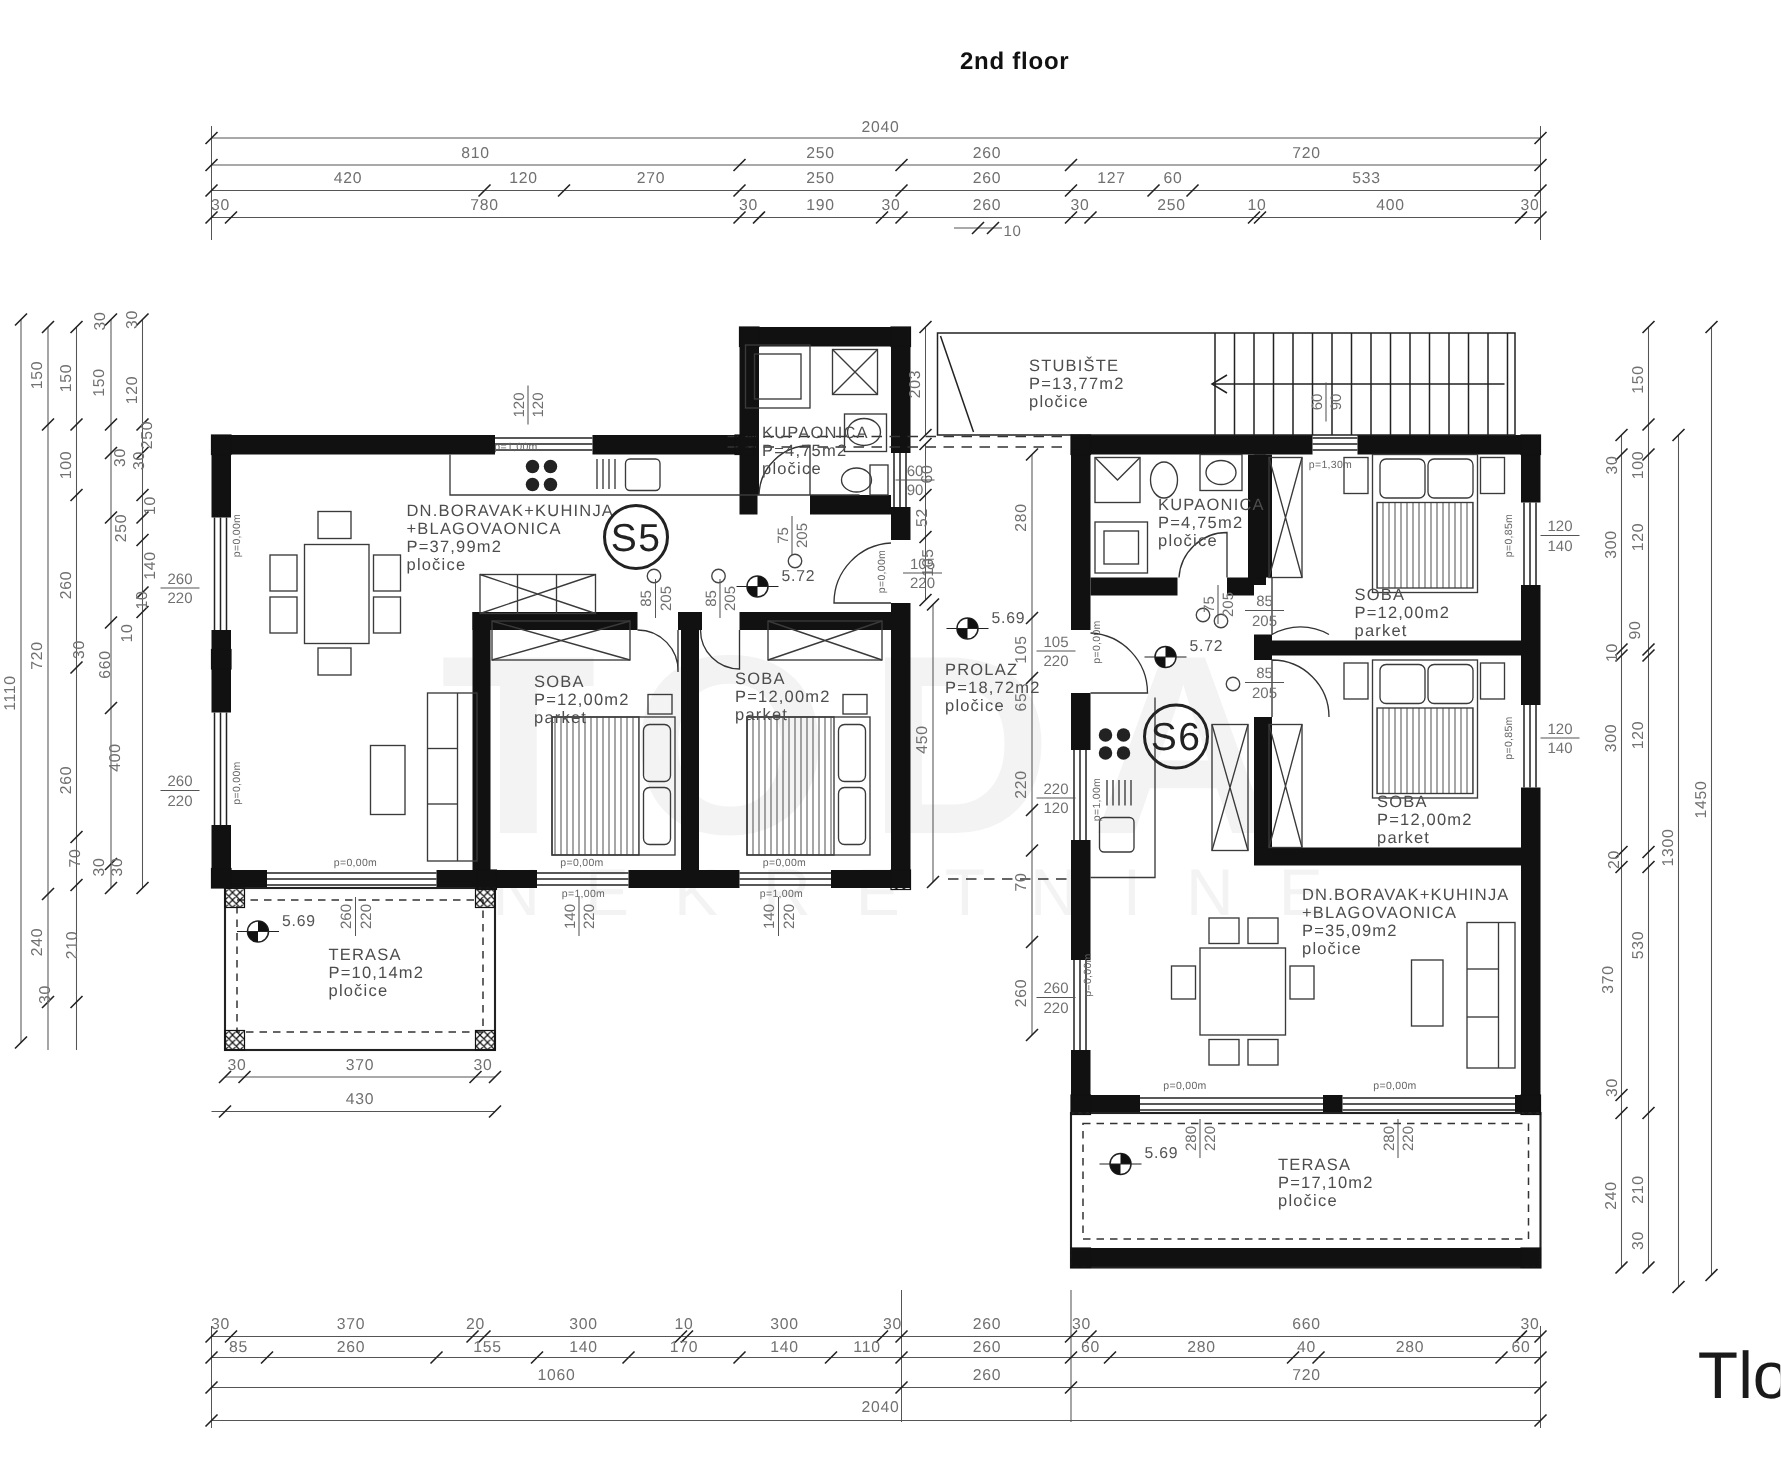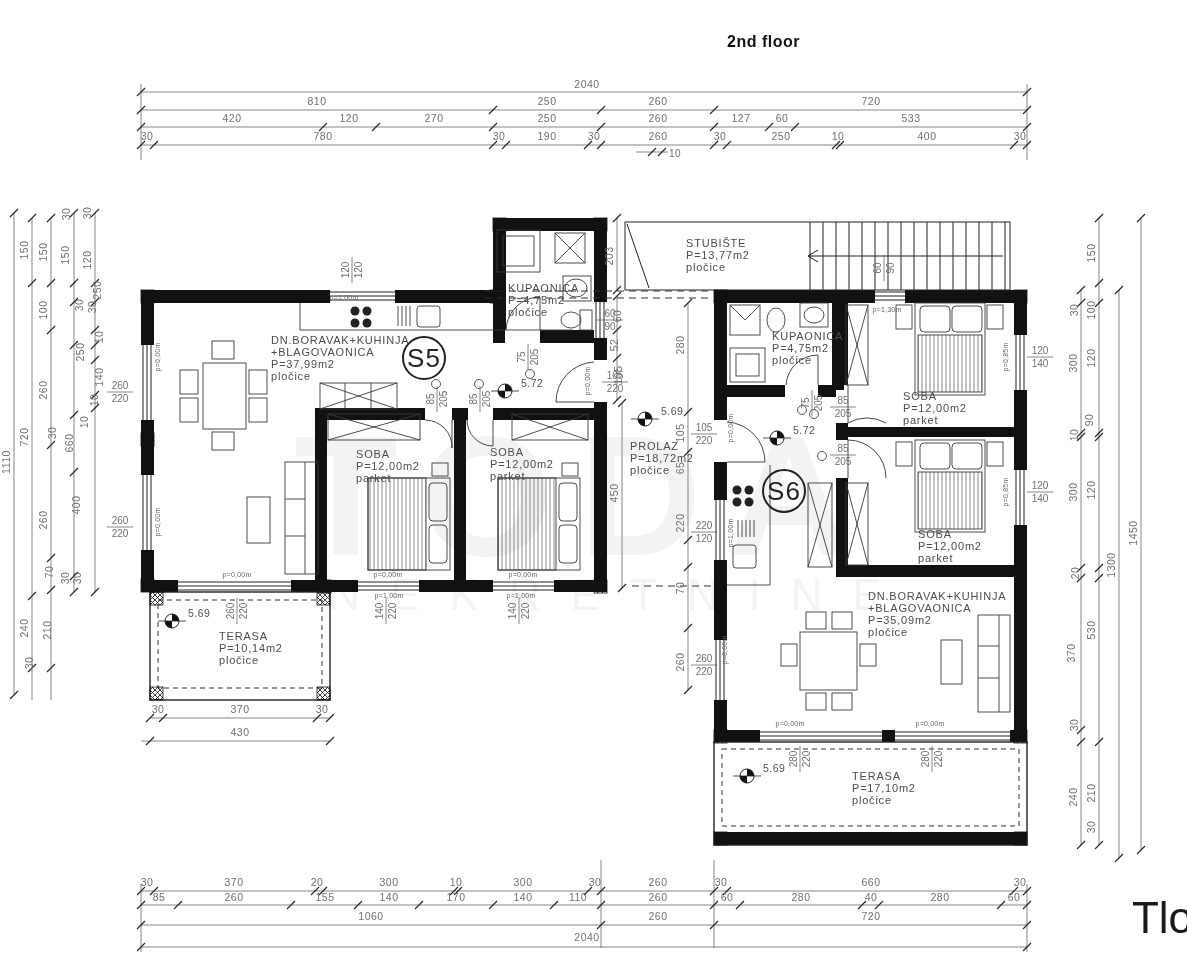--- a/index.html
+++ b/index.html
@@ -1,19 +1,19 @@
 <!DOCTYPE html>
 <html><head>
 <meta charset="utf-8">
 <style>
   html,body{margin:0;padding:0;background:#fff;}
   #sheet{position:relative;width:1187px;height:976px;background:#ffffff;overflow:hidden;
          font-family:"Liberation Sans", sans-serif;}
   #drawing{position:absolute;left:0;top:0;}
-  .ttl{position:absolute;left:640px;top:33px;width:160px;text-align:right;
+  .ttl{position:absolute;left:640px;top:33px;width:160px;text-align:left;
        font-weight:bold;font-size:16px;color:#111;letter-spacing:.5px;}
   .corner{position:absolute;right:-6px;top:893px;font-size:44px;color:#1a1a1a;
           font-family:"Liberation Sans",sans-serif;}
   svg text{font-family:"Liberation Sans", sans-serif;}
 </style>
 </head>
 <body>
 
 <div id="sheet">
   <div class="ttl">2nd floor</div>

